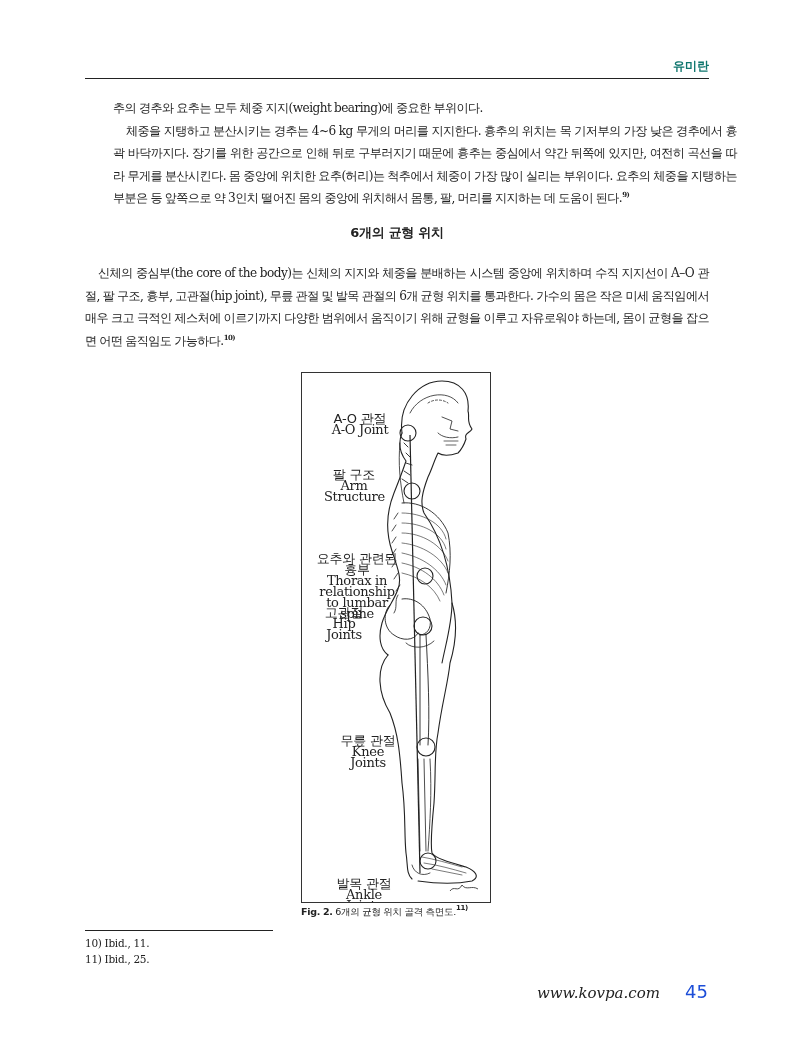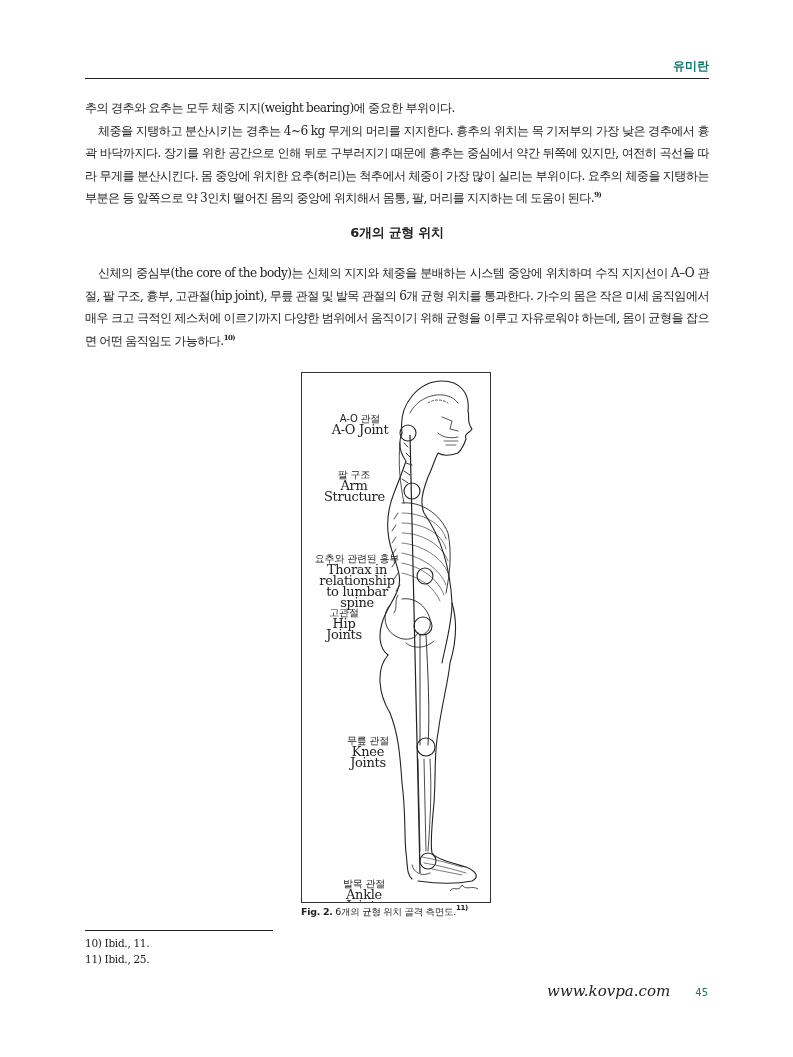--- a/index.html
+++ b/index.html
@@ -47,21 +47,21 @@
       margin: 0;
       text-indent: 13px;
     }
     .body-text p.cont { text-indent: 0; }
     sup {
       font-size: 7px;
       vertical-align: 5px;
       line-height: 0;
       font-weight: bold;
     }
-    #block1 { top: 97px; }
+    #block1 { top: 97px; margin-left: 28px; }
     #block2 { top: 262px; }
     .section-heading {
       position: absolute;
       left: 85px;
       width: 624px;
       top: 224px;
       text-align: center;
       font-family: "DejaVu Sans", "Liberation Sans", sans-serif;
       font-weight: bold;
       font-size: 13px;
@@ -81,21 +81,21 @@
     .figure-frame svg { position: absolute; left: 0; top: 0; }
     .fig-label {
       position: absolute;
       text-align: center;
       line-height: 11px;
       color: #222;
     }
     .fig-label .ko {
       display: block;
       font-family: "DejaVu Sans", "Liberation Sans", sans-serif;
-      font-size: 10px;
+      font-size: 13px;
       letter-spacing: -0.2px;
     }
     .fig-label .en {
       display: block;
       font-family: "DejaVu Serif", "Liberation Serif", serif;
       font-size: 13px;
       letter-spacing: -0.3px;
     }
     .fig-label.left { text-align: center; }
     .figure-caption {
@@ -133,22 +133,22 @@
     }
     .page-footer .site {
       font-family: "DejaVu Serif", "Liberation Serif", serif;
       font-style: italic;
       font-size: 15px;
       color: #222;
       margin-right: 20px;
     }
     .page-footer .page-num {
       font-family: "DejaVu Sans", "Liberation Sans", sans-serif;
-      font-size: 10px;
-      color: #15803d;
+      font-size: 18px;
+      color: #1d4ed8;
     }
   </style>
 </head>
 <body>
 
 <div class="running-header">
   <span class="author">유미란</span>
 </div>
 
 <div class="body-text" id="block1">

